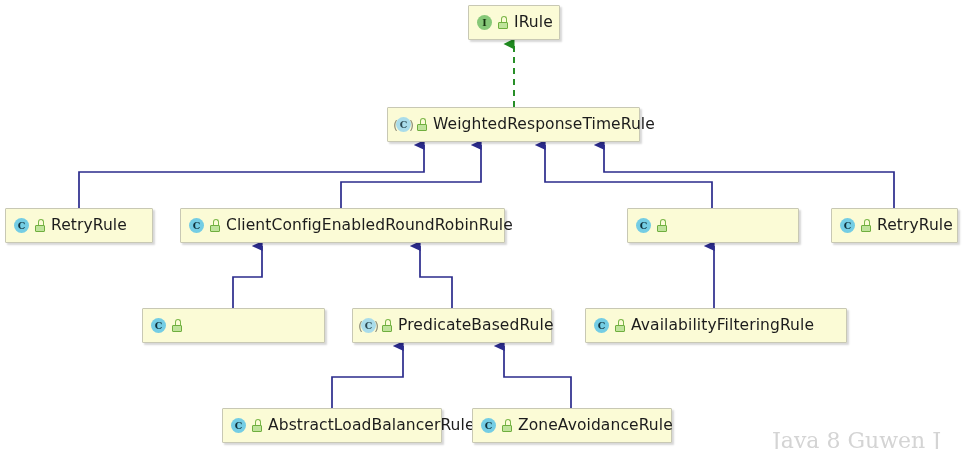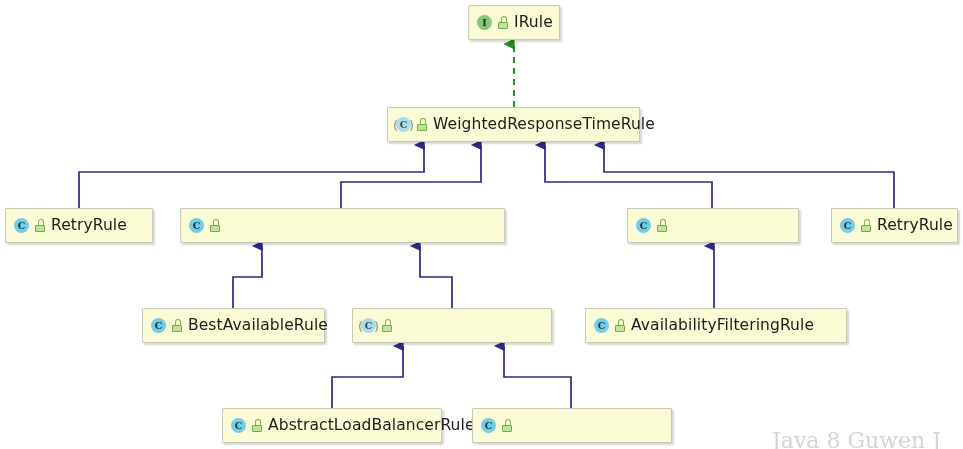--- a/index.html
+++ b/index.html
@@ -213,20 +213,21 @@
   </div>
 
   <div class="uml-node" style="left:180px; top:208px; width:325px;">
     <span class="type-badge badge-class">
       <span class="disc">C</span>
     </span>
     <span class="lock-icon">
       <span class="shackle"></span>
         <span class="body"></span>
     </span>
+    <span class="uml-node-label">ClientConfigEnabledRoundRobinRule</span>
   </div>
 
   <div class="uml-node" style="left:627px; top:208px; width:172px;">
     <span class="type-badge badge-class">
       <span class="disc">C</span>
     </span>
     <span class="lock-icon">
       <span class="shackle"></span>
         <span class="body"></span>
     </span>
@@ -244,31 +245,31 @@
   </div>
 
   <div class="uml-node" style="left:142px; top:308px; width:183px;">
     <span class="type-badge badge-class">
       <span class="disc">C</span>
     </span>
     <span class="lock-icon">
       <span class="shackle"></span>
         <span class="body"></span>
     </span>
-    <span class="uml-node-label">BestAvailableRule</span>
   </div>
 
   <div class="uml-node" style="left:352px; top:308px; width:200px;">
     <span class="type-badge badge-abstract">
       <span class="disc">C</span>
     </span>
     <span class="lock-icon">
       <span class="shackle"></span>
         <span class="body"></span>
     </span>
+    <span class="uml-node-label">PredicateBasedRule</span>
   </div>
 
   <div class="uml-node" style="left:585px; top:308px; width:262px;">
     <span class="type-badge badge-class">
       <span class="disc">C</span>
     </span>
     <span class="lock-icon">
       <span class="shackle"></span>
         <span class="body"></span>
     </span>
@@ -287,17 +288,18 @@
   </div>
 
   <div class="uml-node" style="left:472px; top:408px; width:200px;">
     <span class="type-badge badge-class">
       <span class="disc">C</span>
     </span>
     <span class="lock-icon">
       <span class="shackle"></span>
         <span class="body"></span>
     </span>
+    <span class="uml-node-label">ZoneAvoidanceRule</span>
   </div>
 
   <div id="watermark" style="left:772px; top:428px;">Java 8 Guwen J</div>
 
 </div>
 
 </body></html>

